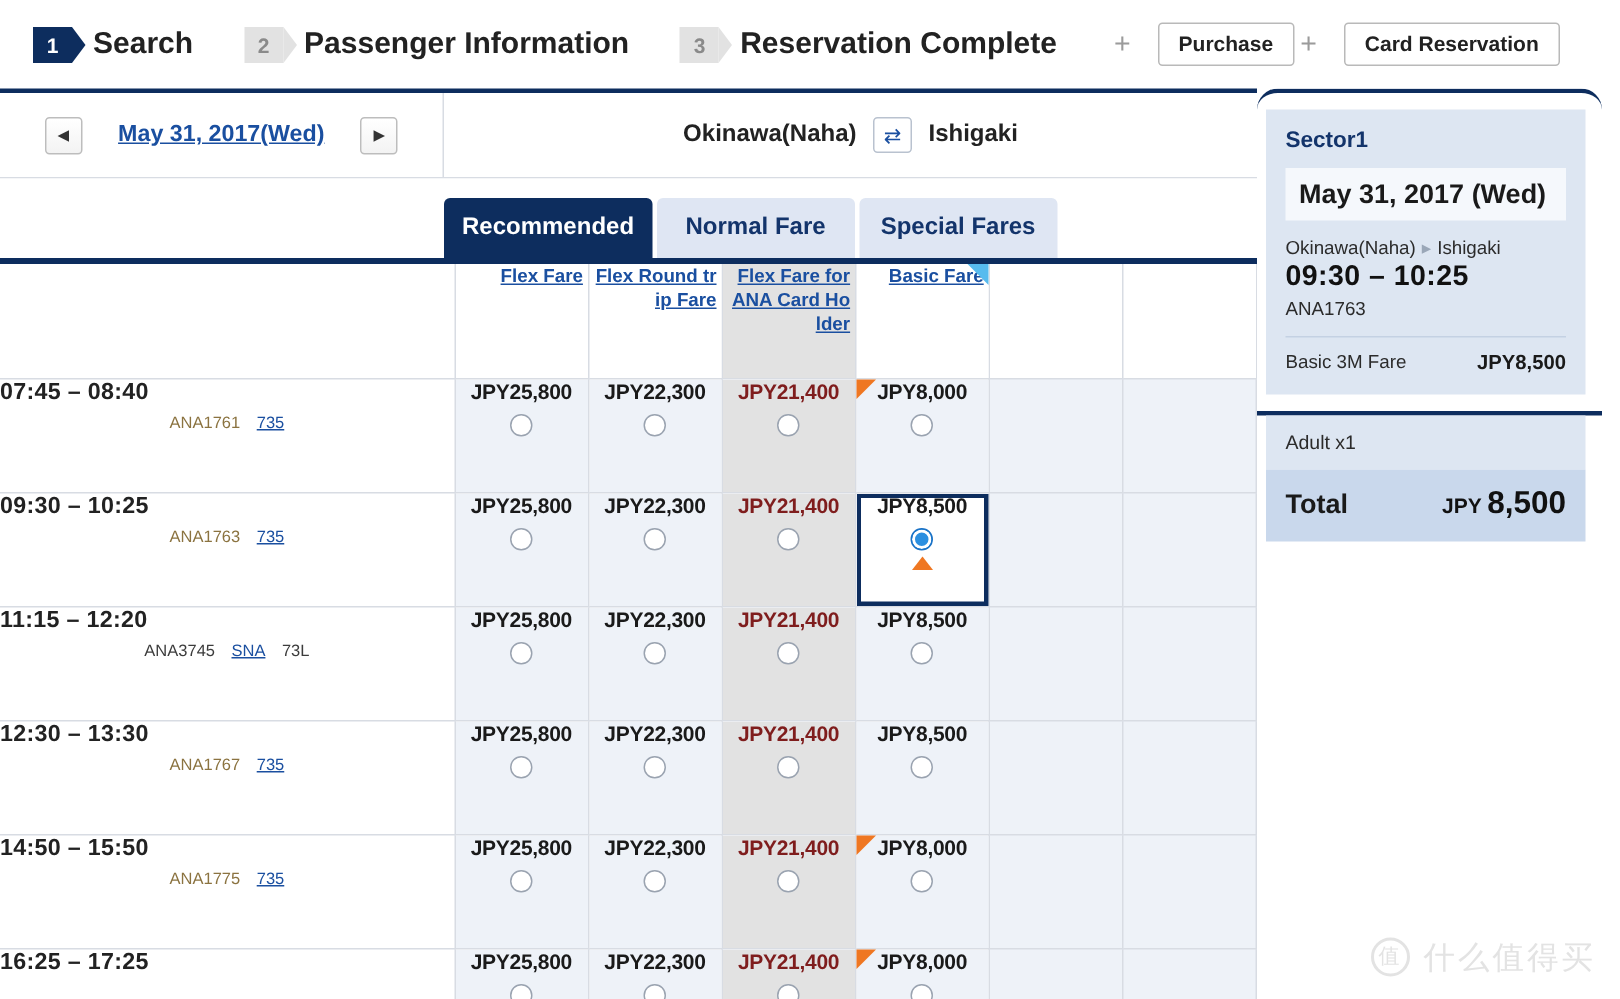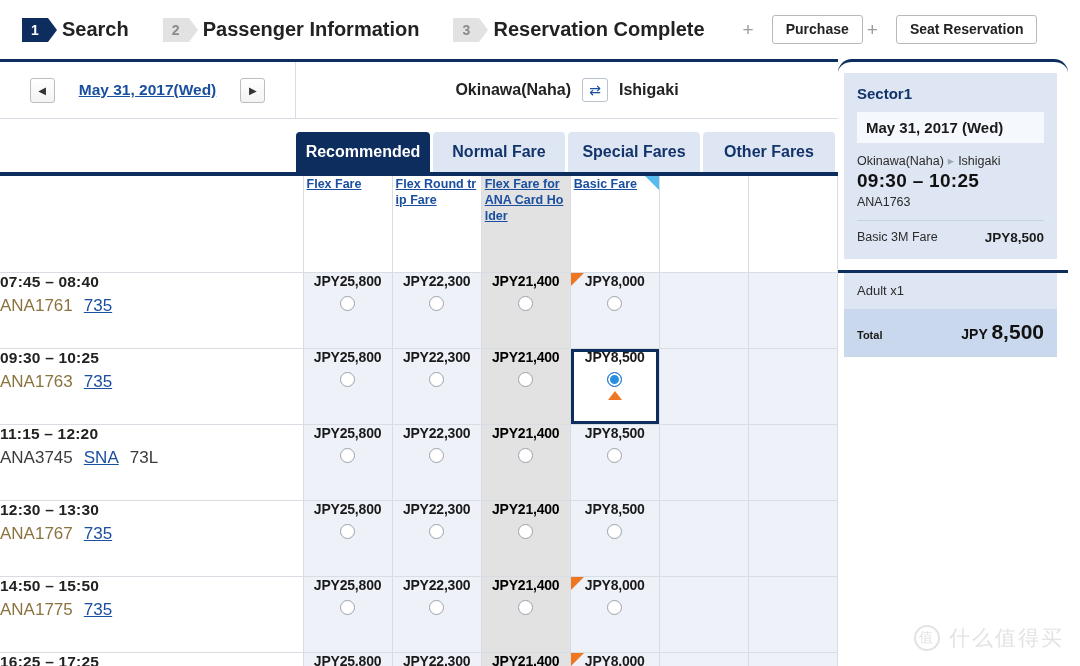--- a/index.html
+++ b/index.html
@@ -103,52 +103,52 @@
   table#fares col.c-fare   { width:87px; }
   table#fares col.c-blank  { width:87px; }
   table#fares td, table#fares th {
     border-right:1px solid #d8dce3;
     border-bottom:1px solid #d8dce3;
     vertical-align:top;
     padding:0;
   }
 
   
-  tr.headrow td { height:96px; background:#ffffff; text-align:left; vertical-align:middle; }
+  tr.headrow td { height:76px; background:#ffffff; text-align:right; vertical-align:middle; }
   tr.headrow td.dim { background:#e2e2e2; }
   .farehead {
     font-size:12.5px; font-weight:bold; color:#1a4fa0;
     text-decoration:underline; line-height:1.28;
     padding:0 3px; cursor:pointer; word-break:break-all;
   }
   .corner-blue {
     position:absolute; top:0; right:0;
     border-top:14px solid #57bbee;
     border-left:14px solid transparent;
   }
   .relcell { position:relative; }
 
   
   td.flight { padding:16px 0 0 24px; background:#fff; height:76px; }
   .ftime { font-size:15.5px; font-weight:bold; color:#222; letter-spacing:.2px; }
-  .fmeta { margin-top:5px; font-size:17px; }
+  .fmeta { margin-top:5px; font-size:11px;text-align:center; }
   .fno { color:#8b7340; }
   .fno.gray { color:#3c3c3c; }
   .flink { color:#1a4fa0; text-decoration:underline; margin-left:11px; cursor:pointer; }
   .fplain { color:#3c3c3c; margin-left:11px; }
 
   
   td.price {
     background:#eef2f8; text-align:center; position:relative;
     padding-top:13px; height:76px;
   }
   td.price.disabled { background:#e2e2e2; }
   td.blank { background:#eef2f8; }
   .pval { font-size:14px; font-weight:bold; color:#1a1a1a; letter-spacing:-.2px; white-space:nowrap; }
-  .pval.muted { color:#000000; }
+  .pval.muted { color:#7f1d1d; }
   .radio {
     width:15px; height:15px; border-radius:50%;
     border:1px solid #9aa3b0; background:#fff;
     margin:7px auto 0;
     cursor:pointer;
   }
   .radio.on {
     border:1px solid #1a72c6; background:#2b8fe0;
     box-shadow:inset 0 0 0 2px #ffffff, inset 0 0 0 6px #2b8fe0;
   }
@@ -166,37 +166,37 @@
     border-left:7px solid transparent;
     border-right:7px solid transparent;
     border-bottom:9px solid #ef7722;
   }
 
   
   #sidecard { margin:11px 11px 0 6px; background:#dde6f2; padding:12px 13px 13px; }
   #sector { font-size:15px; font-weight:bold; color:#13346b; margin-bottom:10px; }
   #sidedate {
     background:#f5f8fc; padding:7px 9px;
-    font-size:15px; font-weight:bold; color:#1a1a1a;
+    font-size:18px; font-weight:bold; color:#1a1a1a;
   }
   #sideroute { margin-top:10px; font-size:12.5px; color:#2b2b2b; }
   #sideroute .carat { color:#9aa7b8; margin:0 4px; }
   #sidetime { font-size:19px; font-weight:bold; color:#111; margin-top:2px; letter-spacing:.3px; }
   #sideflight { font-size:12.5px; color:#2b2b2b; margin-top:3px; }
   #sidehr { border:0; border-top:1px solid #c4d1e3; margin:11px 0 9px; }
   #fareline { display:flex; justify-content:space-between; align-items:flex-start; gap:12px; }
   #farename { font-size:12.5px; color:#2b2b2b; line-height:1.25; max-width:105px; }
   #fareamt { font-size:13.5px; font-weight:bold; color:#1a1a1a; white-space:nowrap; }
   #sidebold { border-top:3px solid #0d2d5e; margin-top:11px; }
   #adult { font-size:13px; color:#2b2b2b; padding:10px 13px 11px; background:#dde6f2; }
   #totalrow {
     background:#c9d8ec; padding:11px 13px 13px;
     display:flex; justify-content:space-between; align-items:baseline;
   }
-  #totallbl { font-size:11px; font-weight:bold; color:#1a1a1a; }
+  #totallbl { font-size:18px; font-weight:bold; color:#1a1a1a; }
   #totalval { font-size:14px; font-weight:bold; color:#111; }
   #totalval .big { font-size:21px; }
 
   
   #watermark {
     position:absolute; right:16px; bottom:14px;
     display:flex; align-items:center; gap:9px;
     color:#e3e3e3; font-size:21px; letter-spacing:2px;
     user-select:none;
   }
@@ -225,21 +225,21 @@
   </div>
   <div class="step">
     <div class="step-badge idle">
       <span>3</span>
     </div>
     <div class="step-label">Reservation Complete</div>
   </div>
   <div class="plus">+</div>
   <div class="pill">Purchase</div>
   <div class="plus">+</div>
-  <div class="pill">Seat Reservation</div>
+  <div class="pill">Card Reservation</div>
 </div>
 
 <div id="wrap">
 
   <div id="left">
 
     <div id="datebar">
       <div id="datecell">
         <div class="arrowbtn">◀</div>
         <div id="datetext">May 31, 2017(Wed)</div>
@@ -249,21 +249,20 @@
         <span class="city">Okinawa(Naha)</span>
         <span id="swapbtn">⇄</span>
         <span class="city">Ishigaki</span>
       </div>
     </div>
 
     <div id="tabrow">
       <div class="tab active">Recommended</div>
       <div class="tab idle">Normal Fare</div>
       <div class="tab idle">Special Fares</div>
-      <div class="tab idle">Other Fares</div>
     </div>
 
     <div id="tablearea">
       <table id="fares">
         <colgroup>
           <col class="c-flight">
             <col class="c-fare">
             <col class="c-fare">
             <col class="c-fare">
           <col class="c-fare">

